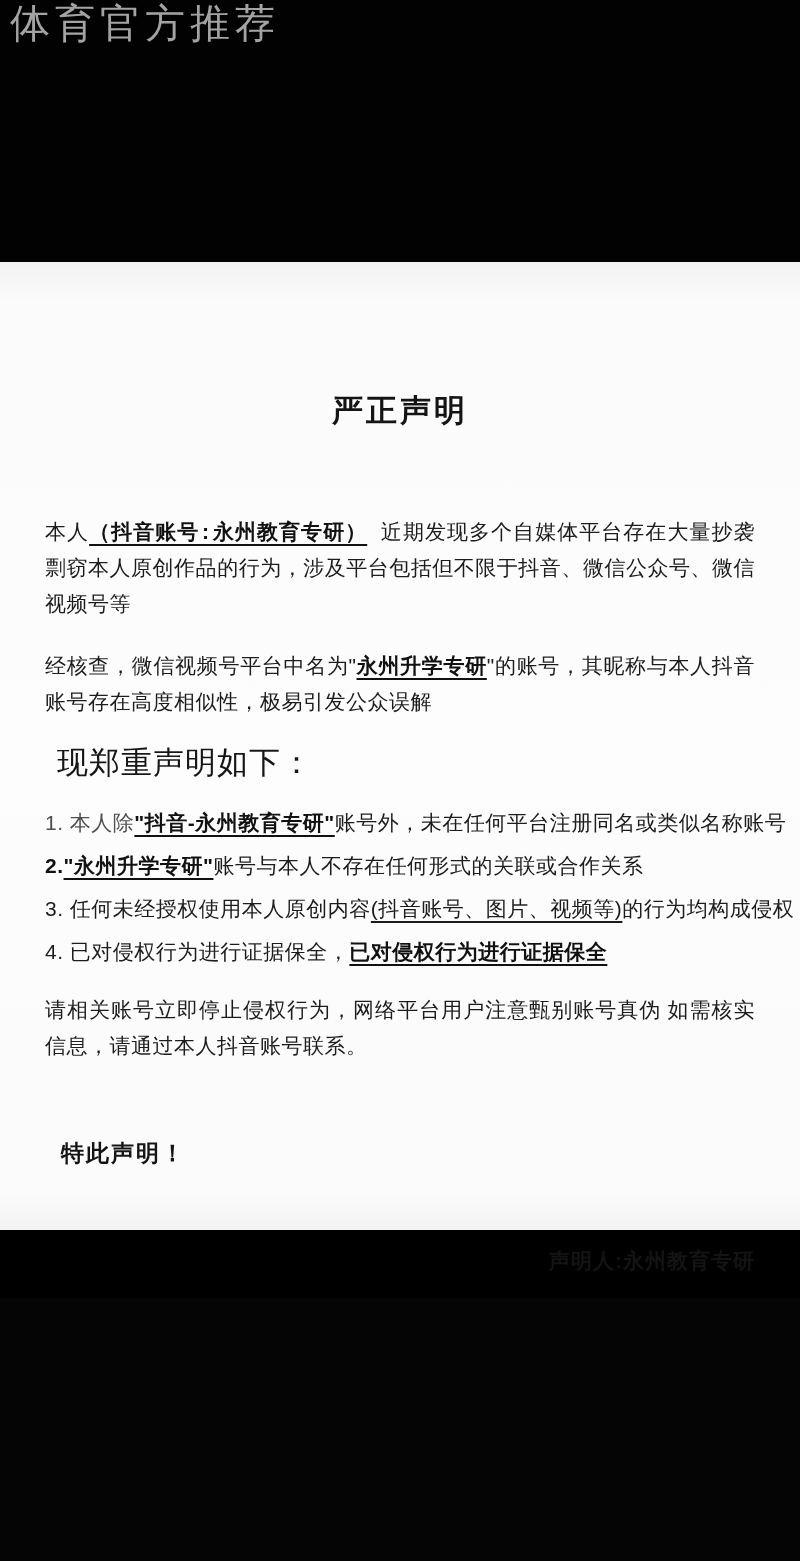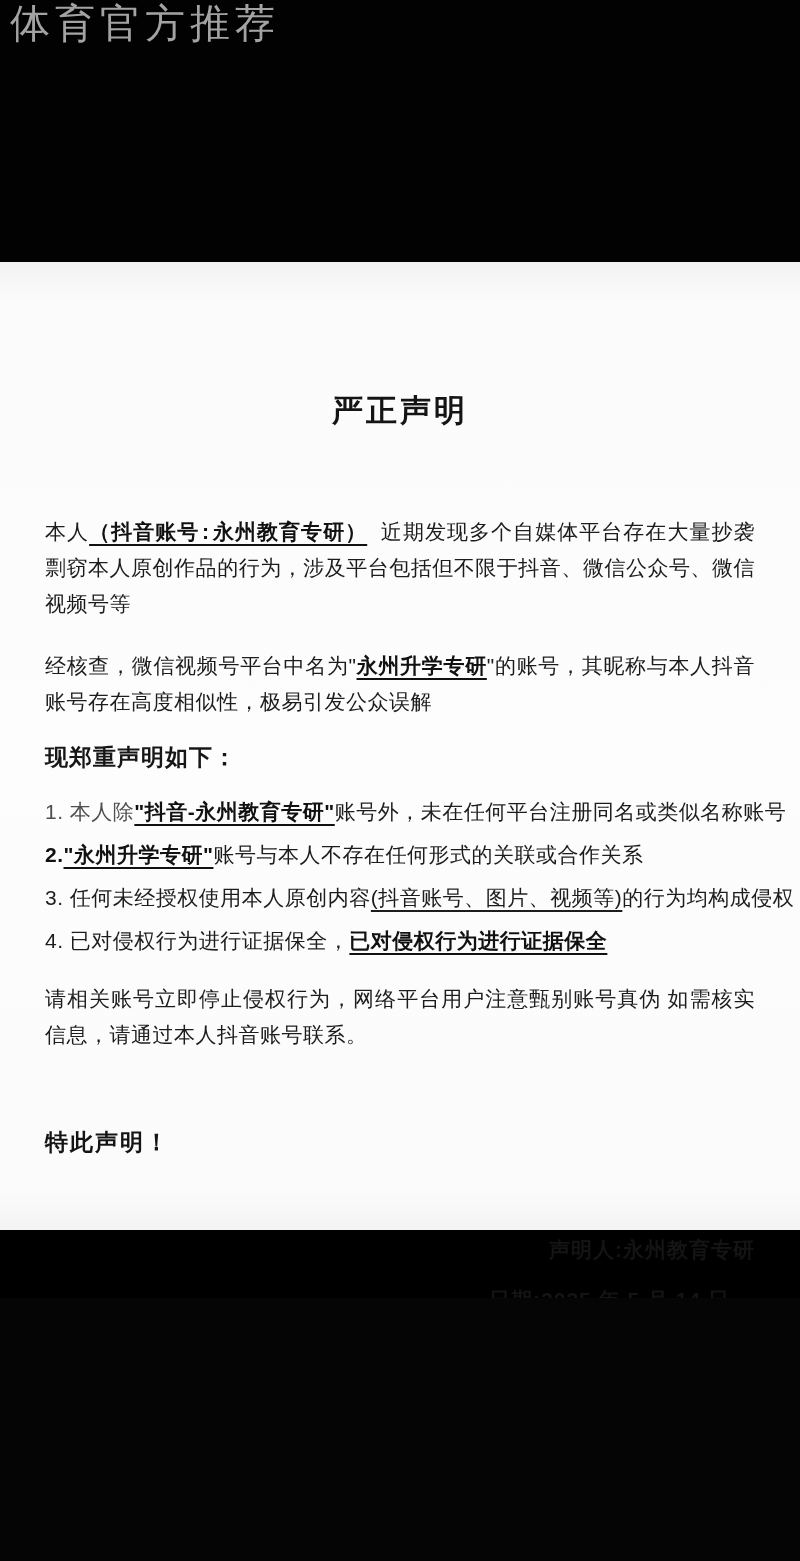--- a/index.html
+++ b/index.html
@@ -34,33 +34,33 @@
     color:#141414;
   }
   .para{
     margin:0;
     font-size:21px;line-height:36px;letter-spacing:0.5px;
     text-align:justify;
   }
   .p1{margin-top:84px;font-family:Liberation Mono, monospace;}
   .p2{margin-top:24px;}
   .sec-heading{
-    margin:0;margin-top:22px;
-    font-size:23px;font-weight:700;letter-spacing:1px;
+    margin:12px;margin-top:22px;
+    font-size:31px;font-weight:400;letter-spacing:1px;
     color:#161616;
   }
   .items{margin-top:26px;}
   .item{
     margin:0 0 17px 0;
     font-size:21px;line-height:26px;letter-spacing:0.5px;
     white-space:nowrap;
   }
   .closing{margin-top:27px;font-family:Liberation Serif, serif;}
   .statement{
-    margin:0;margin-top:74px;
+    margin:16px;margin-top:74px;
     font-size:23px;font-weight:700;letter-spacing:2px;
     color:#141414;
   }
   .sign-block{
     margin-top:78px;
     text-align:right;
     font-size:21px;font-weight:700;letter-spacing:1px;
     color:#141414;
   }
   .sign-line{margin:0;}

